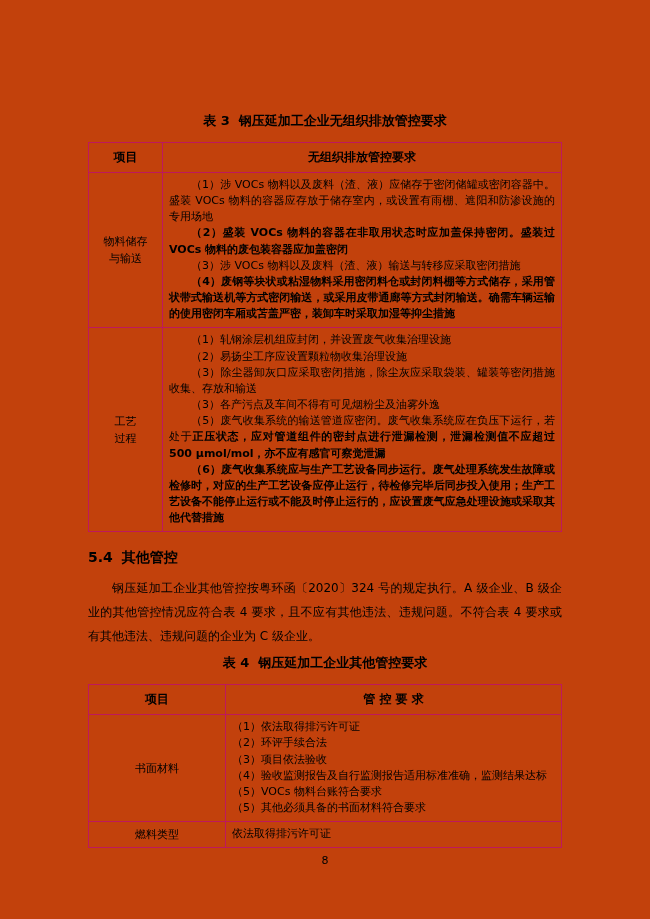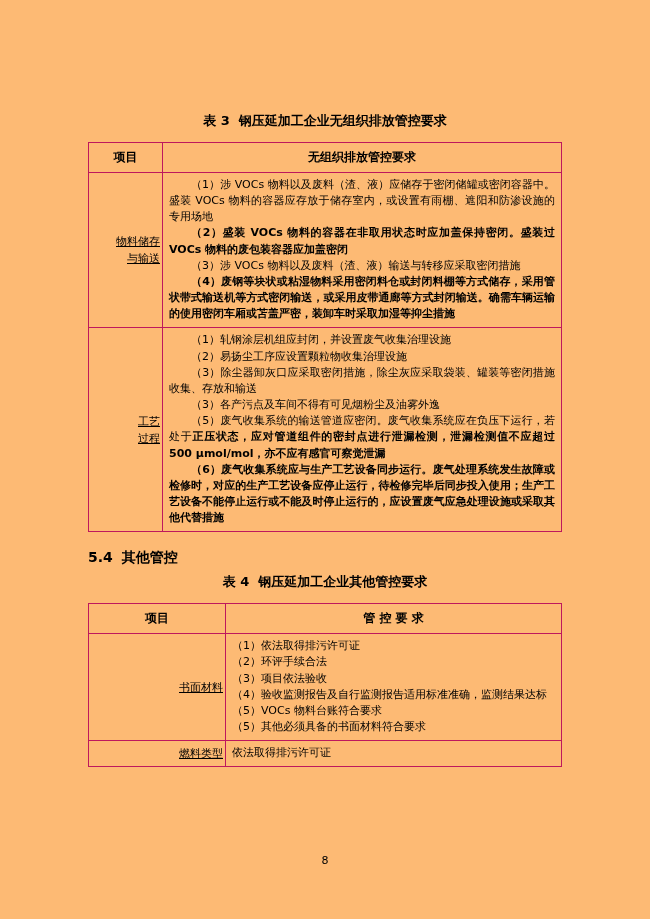--- a/index.html
+++ b/index.html
@@ -1,21 +1,21 @@
 <!DOCTYPE html>
 <html lang="zh"><head>
 <meta charset="utf-8">
 <style>
   * { margin:0; padding:0; box-sizing:border-box; }
   html,body { background:#ffffff; }
   .page{
     position:relative;
     width:650px; height:919px;
     margin:0 auto;
-    background:#fdba74;
+    background:#c2410c;
     color:#000;
     font-family:"DejaVu Sans","Liberation Sans",sans-serif;
     padding:112px 88px 0 88px;
     overflow:hidden;
   }
   .tbl-title{
     text-align:center;
     font-size:13px;
     font-weight:700;
     white-space:pre-wrap;
@@ -30,27 +30,26 @@
     border:1px solid #be185d;
   }
   .doc-table thead th{
     font-weight:700;
     text-align:center;
     font-size:12px;
     padding:6px 4px;
     white-space:pre-wrap;
   }
   .item-cell{
-    text-align:right;
+    text-align:center;
     vertical-align:middle;
     font-size:11px;
     line-height:1.55;
     white-space:pre-line;
     padding:4px 2px;
-    text-decoration:underline;
   }
   .req-cell{
     font-size:11px;
     line-height:1.47;
     padding:4px 6px 5px 6px;
     vertical-align:middle;
     text-align:justify;
   }
   .req-cell p{ text-indent:0; }
   .req-cell.indent p{ text-indent:2em; }
@@ -117,20 +116,21 @@
             <p><span class="bold">（6）废气收集系统应与生产工艺设备同步运行。废气处理系统发生故障或检修时，对应的生产工艺设备应停止运行，待检修完毕后同步投入使用；生产工艺设备不能停止运行或不能及时停止运行的，应设置废气应急处理设施或采取其他代替措施</span></p>
           </td>
         </tr>
       </tbody>
   </table>
 
   <h4 class="section-heading">
     <span class="num">5.4</span><span>其他管控</span>
   </h4>
 
+  <p class="body-para">钢压延加工企业其他管控按粤环函〔2020〕324 号的规定执行。A 级企业、B 级企业的其他管控情况应符合表 4 要求，且不应有其他违法、违规问题。不符合表 4 要求或有其他违法、违规问题的企业为 C 级企业。</p>
 
   <h3 class="tbl-title second">表 4  钢压延加工企业其他管控要求</h3>
 
   <table class="doc-table">
     <colgroup>
       <col style="width:137px">
       <col>
     </colgroup>
     <thead>
       <tr>

